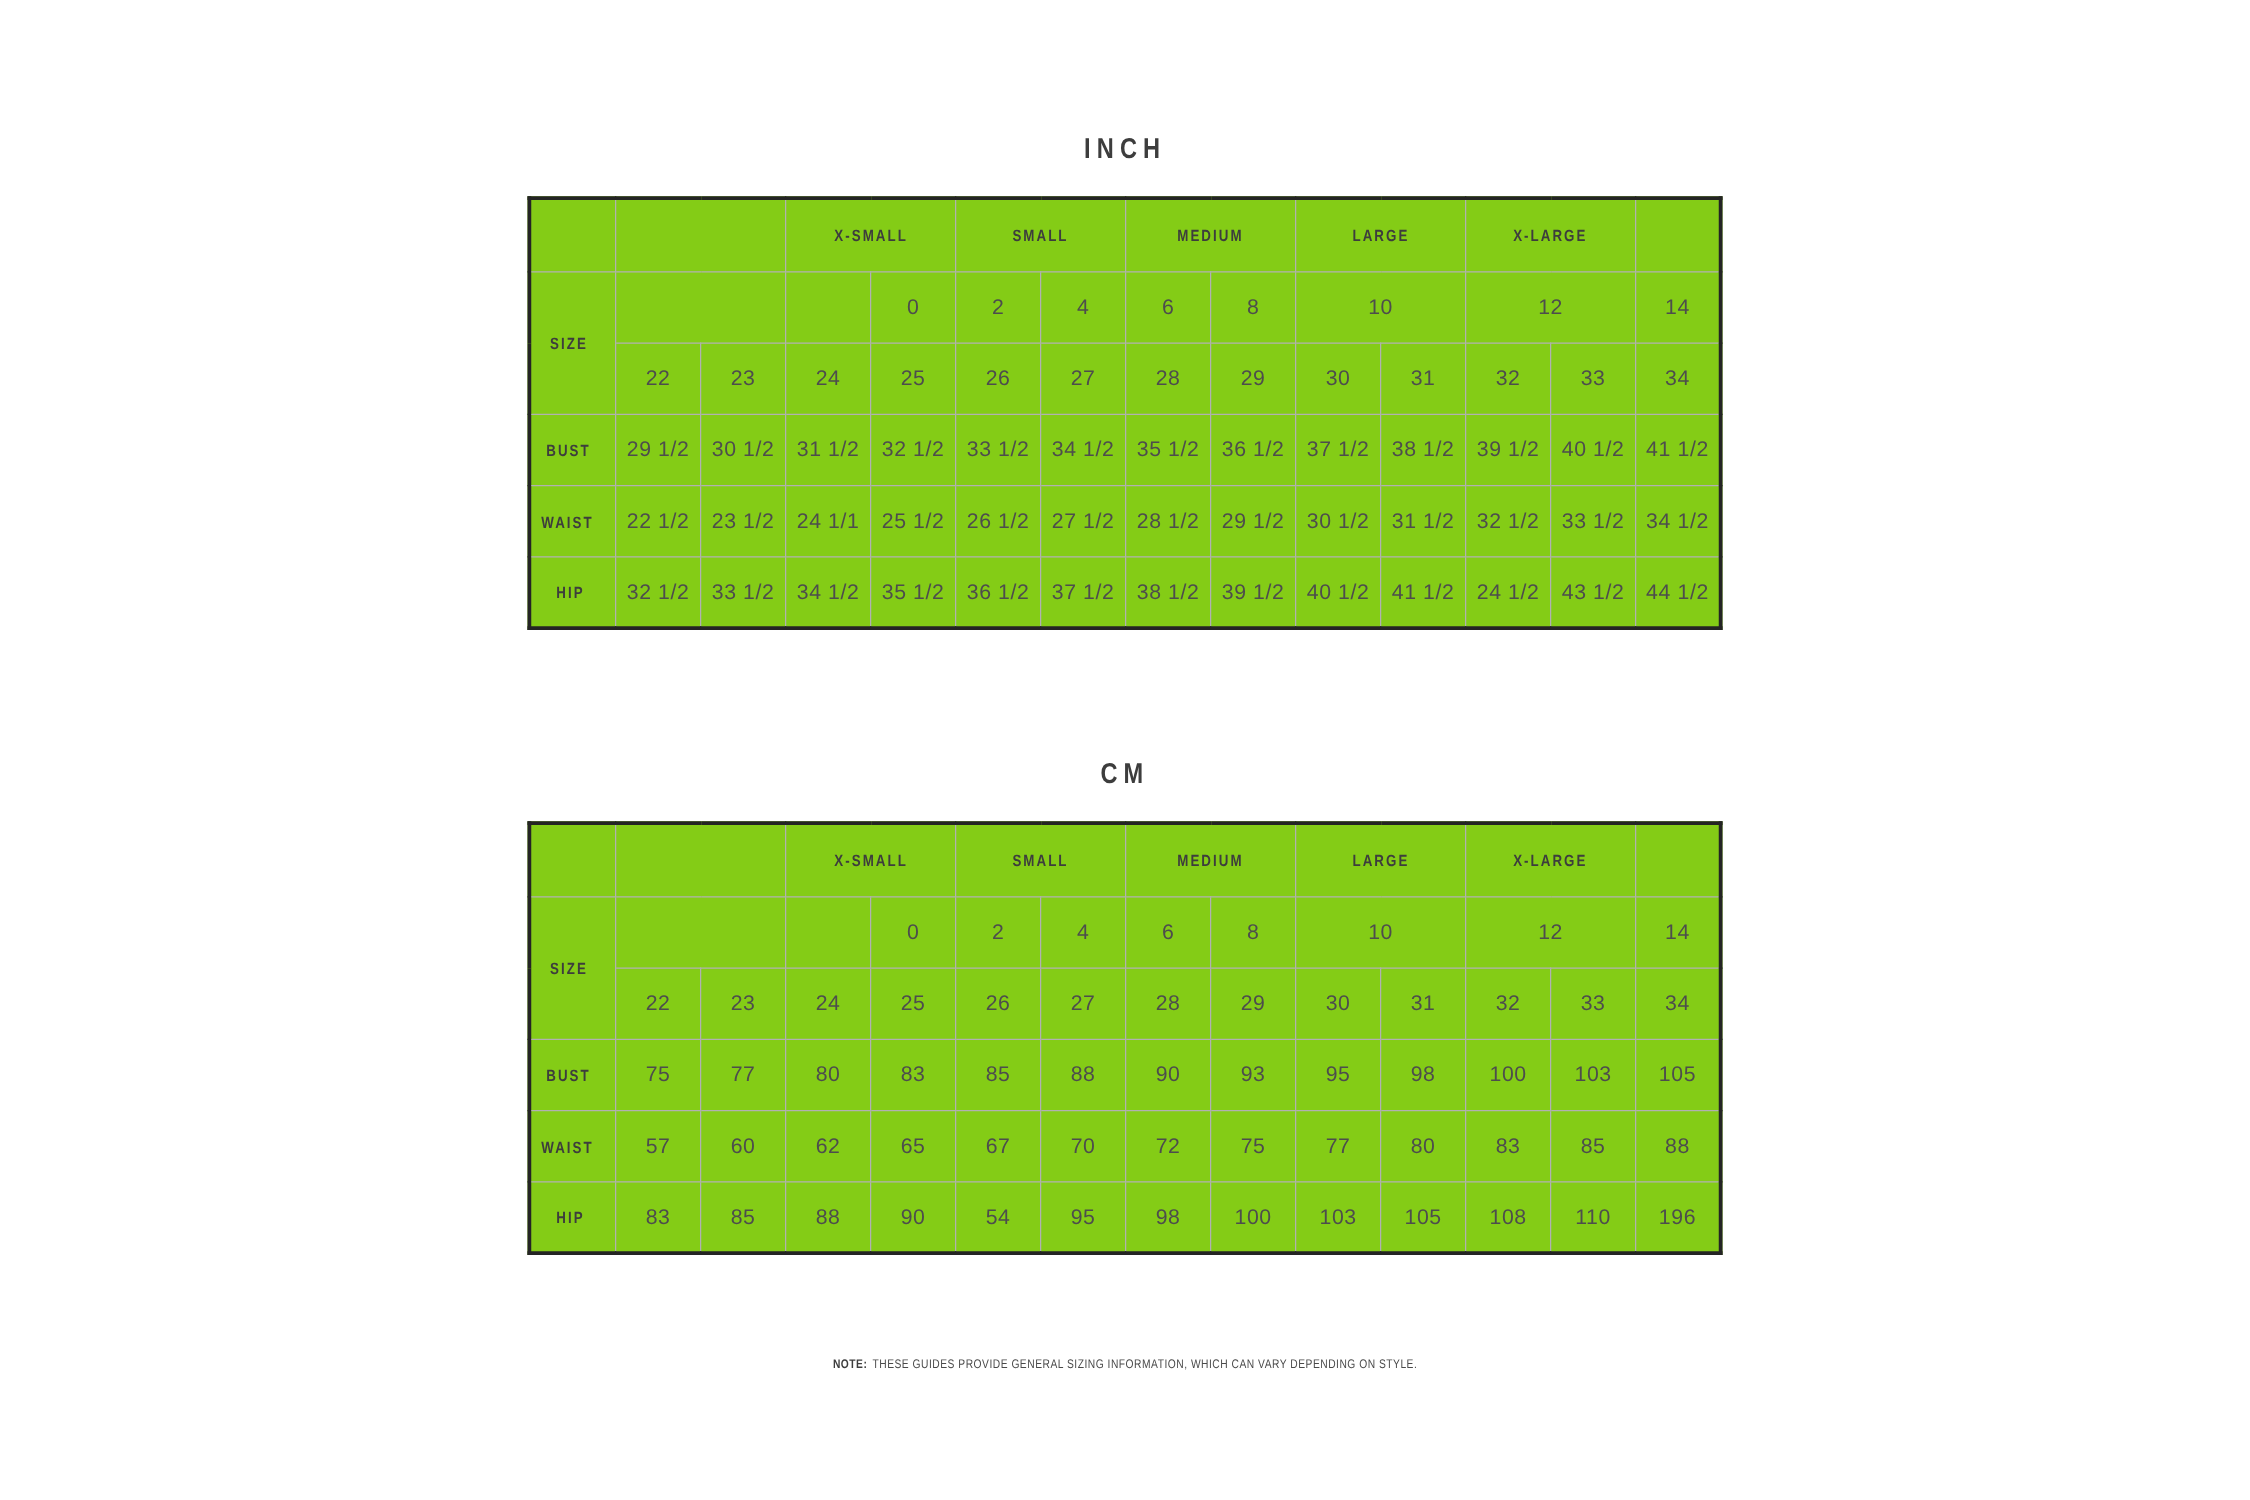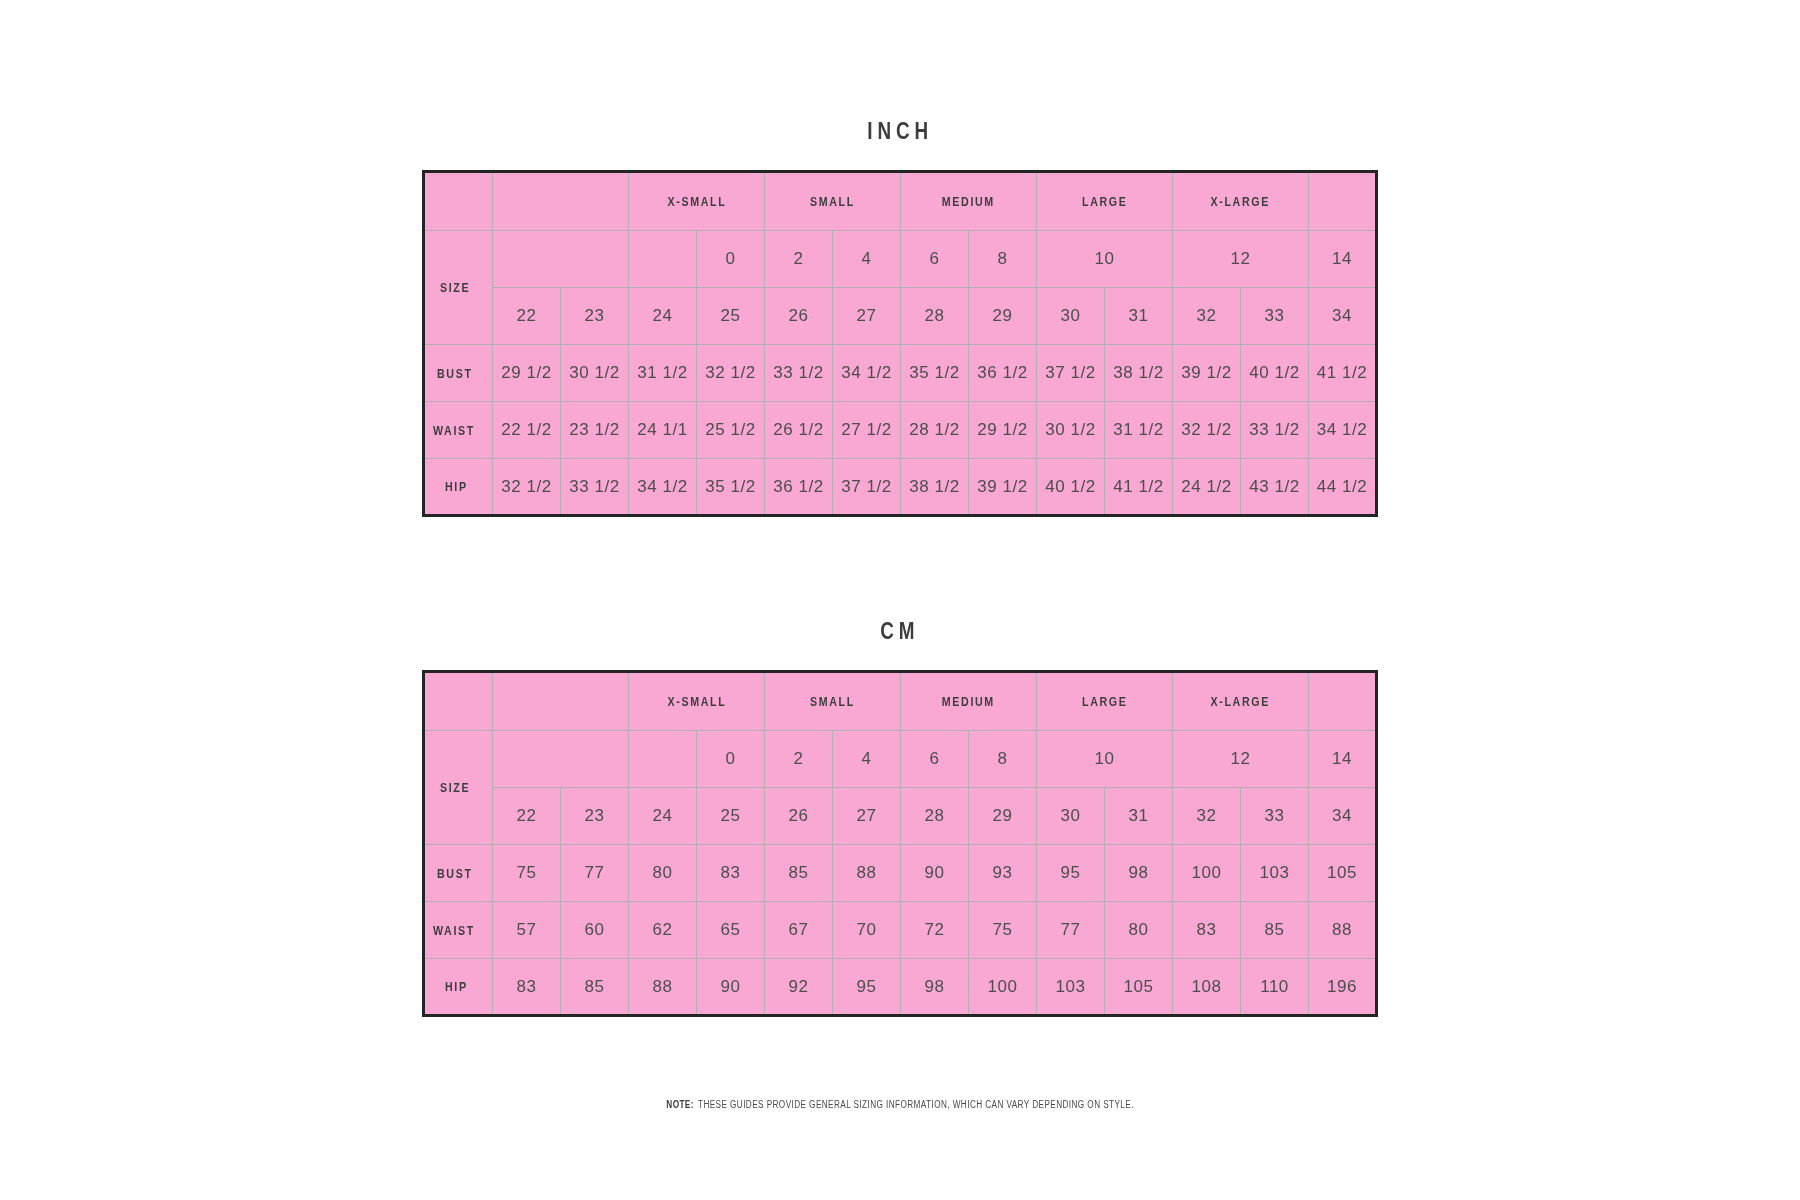--- a/index.html
+++ b/index.html
@@ -6,21 +6,21 @@
     margin: 0;
     padding: 0;
     background: #ffffff;
     width: 1800px;
     height: 1200px;
     font-family: "Liberation Sans", sans-serif;
     -webkit-font-smoothing: antialiased;
   }
   .content {
     width: 956px;
-    margin: 17px auto;
+    margin: 4px auto;
     padding-top: 100px;
   }
   .table-title {
     margin: 0;
     text-align: center;
     font-size: 23px;
     line-height: 28px;
     font-weight: bold;
     color: #3d3d3d;
     letter-spacing: 6px;
@@ -33,21 +33,21 @@
     white-space: nowrap;
   }
   .section-cm .table-title { margin-top: 100px; }
 
   table.size-table {
     border-collapse: collapse;
     table-layout: fixed;
     width: 956px;
     margin-top: 25px;
     border: 3px solid #242424;
-    background: #f9a8d4;
+    background: #84cc16;
   }
   table.size-table col.label-col { width: 69px; }
   table.size-table td {
     border: 1px solid #b1b1b1;
     padding: 0;
     vertical-align: middle;
     text-align: center;
     overflow: hidden;
   }
   tr.group-row { height: 59px; }
@@ -296,21 +296,21 @@
             <td class="num-cell">83</td>
             <td class="num-cell">85</td>
             <td class="num-cell">88</td>
           </tr>
           <tr class="meas-row">
             <td class="meas-label-cell"><span class="cond">HIP</span></td>
             <td class="num-cell">83</td>
             <td class="num-cell">85</td>
             <td class="num-cell">88</td>
             <td class="num-cell">90</td>
-            <td class="num-cell">92</td>
+            <td class="num-cell">54</td>
             <td class="num-cell">95</td>
             <td class="num-cell">98</td>
             <td class="num-cell">100</td>
             <td class="num-cell">103</td>
             <td class="num-cell">105</td>
             <td class="num-cell">108</td>
             <td class="num-cell">110</td>
             <td class="num-cell">196</td>
           </tr>
         </tbody>

